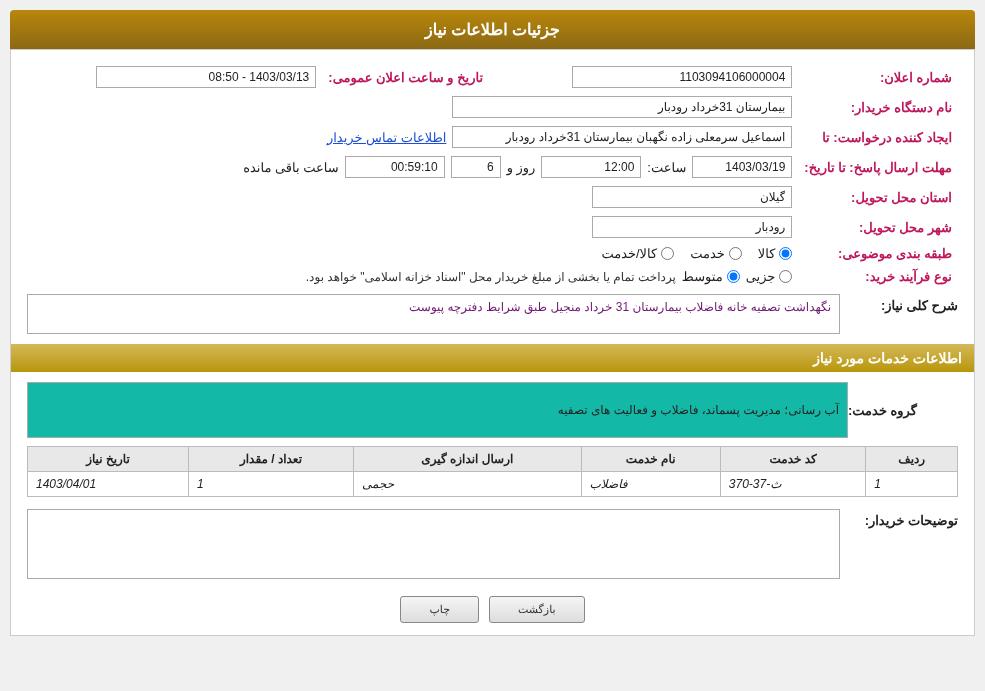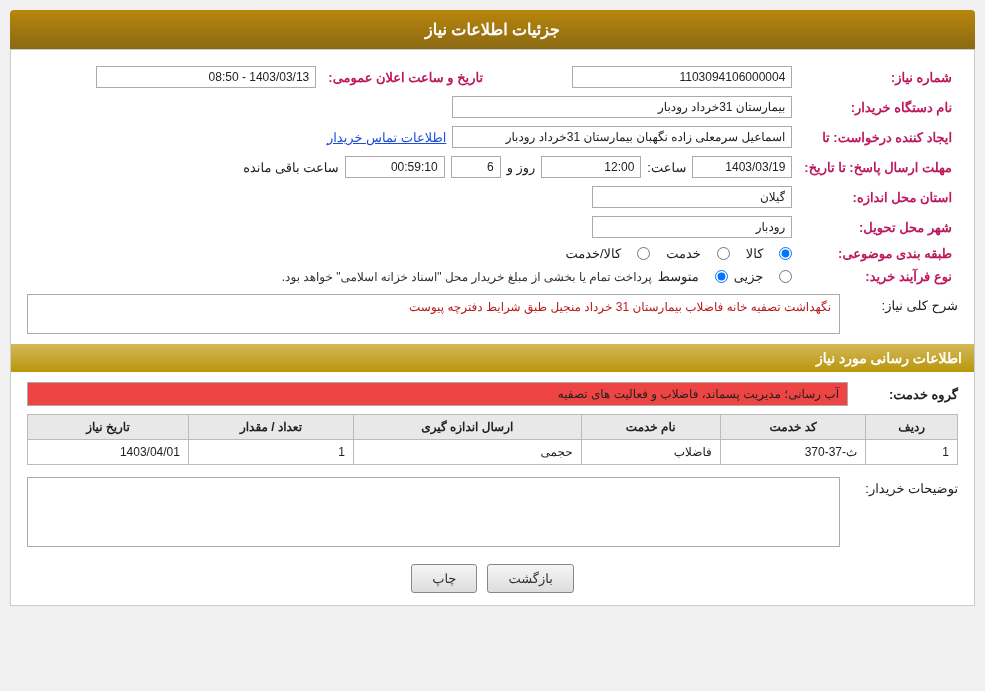--- a/index.html
+++ b/index.html
@@ -79,128 +79,129 @@
       gap: 6px;
     }
     .radio-group {
       display: flex;
       gap: 16px;
       align-items: center;
     }
     .radio-item {
       display: flex;
       align-items: center;
-      gap: 16px;
+      gap: 4px;
     }
     
     .services-table {
       width: 100%;
       border-collapse: collapse;
       margin-top: 8px;
       font-size: 12px;
     }
     .services-table th {
       background: #e8e8e8;
       border: 1px solid #bbb;
       padding: 5px 8px;
       text-align: center;
       font-weight: bold;
       margin-left: 32px;
     }
     .services-table td {
       border: 1px solid #bbb;
       padding: 5px 8px;
-      text-align: right;
+      text-align: left;
+      font-style: italic;
     }
     .textarea-box {
       width: 100%;
       min-height: 70px;
       border: 1px solid #aaa;
       background: #fff;
       resize: none;
       font-family: Tahoma, Arial, sans-serif;
       font-size: 12px;
       padding: 4px;
       direction: rtl;
     }
     .button-row {
       display: flex;
       justify-content: center;
       gap: 10px;
       margin-top: 14px;
     }
     .btn {
-      padding: 6px 20px;
-      font-size: 13px;
+      padding: 6px 28px;
+      font-size: 11px;
       font-family: Tahoma, Arial, sans-serif;
       cursor: pointer;
       border-radius: 3px;
       border: 1px solid #888;
     }
     .btn-back {
       background: linear-gradient(to bottom, #f5f5f5, #ddd);
       color: #333;
     }
     .btn-print {
       background: linear-gradient(to bottom, #f5f5f5, #ddd);
       color: #333;
     }
     .description-row {
       display: flex;
       align-items: flex-start;
       gap: 8px;
       margin: 6px 0;
     }
     .desc-label {
-      font-weight: normal;
+      font-weight: bold;
       white-space: nowrap;
       padding-top: 4px;
       min-width: 110px;
       text-align: right;
     }
     .desc-value {
       flex: 1;
       background: #fff;
       border: 1px solid #aaa;
       padding: 5px 8px;
       min-height: 40px;
       font-size: 12px;
-      color: #b91c1c;
+      color: #701a75;
       text-align: right;
     }
     .group-service-row {
       display: flex;
       align-items: center;
       margin: 6px 0;
     }
     .group-service-row .lbl {
       font-weight: bold;
       min-width: 110px;
-      text-align: right;
+      text-align: left;
     }
     .group-service-row .val {
-      background: #ef4444;
+      background: #14b8a6;
       border: 1px solid #aaa;
-      padding: 4px 8px;
+      padding: 20px 8px;
       flex: 1;
       font-size: 12px;
       text-align: right;
     }
   </style>
 </head>
 <body>
 
 <div class="page-wrapper">
   <div class="header-bar">جزئیات اطلاعات نیاز</div>
   <div class="main-box">
 
     <table class="info-table">
       <tbody>
           <tr>
-        <td class="label-cell">شماره نیاز:</td>
+        <td class="label-cell">شماره اعلان:</td>
         <td>
           <input class="value-input medium-input" type="text" readonly="" value="1103094106000004" style="">
         </td>
         <td class="label-cell" style="text-align:left; padding-right:20px;">تاریخ و ساعت اعلان عمومی:</td>
         <td>
           <input class="value-input medium-input" type="text" readonly="" value="1403/03/13 - 08:50" style="">
         </td>
       </tr>
 
       <tr>
@@ -229,21 +230,21 @@
             <input class="value-input small-input" type="text" readonly="" value="12:00" style="">
             <span>روز و</span>
             <input class="value-input" style="width: 50px;" type="text" readonly="" value="6">
             <input class="value-input small-input" type="text" readonly="" value="00:59:10" style="">
             <span>ساعت باقی مانده</span>
           </div>
         </td>
       </tr>
 
       <tr>
-        <td class="label-cell">استان محل اندازه:</td>
+        <td class="label-cell">استان محل تحویل:</td>
         <td colspan="3">
           <input class="value-input" style="width: 200px;" type="text" readonly="" value="گیلان">
         </td>
       </tr>
 
       <tr>
         <td class="label-cell">شهر محل تحویل:</td>
         <td colspan="3">
           <input class="value-input" style="width: 200px;" type="text" readonly="" value="رودبار">
         </td>
@@ -286,21 +287,21 @@
         </td>
       </tr>
     </tbody>
       </table>
 
     <div class="description-row">
       <span class="desc-label">شرح کلی نیاز:</span>
       <div class="desc-value">نگهداشت تصفیه خانه فاضلاب بیمارستان 31 خرداد منجیل طبق شرایط دفترچه پیوست</div>
     </div>
 
-    <div class="section-title">اطلاعات رسانی مورد نیاز</div>
+    <div class="section-title">اطلاعات خدمات مورد نیاز</div>
 
     <div class="group-service-row">
       <span class="lbl">گروه خدمت:</span>
       <div class="val">آب رسانی؛ مدیریت پسماند، فاضلاب و فعالیت های تصفیه</div>
     </div>
 
     <table class="services-table">
       <thead>
         <tr>
           <th>ردیف</th>

